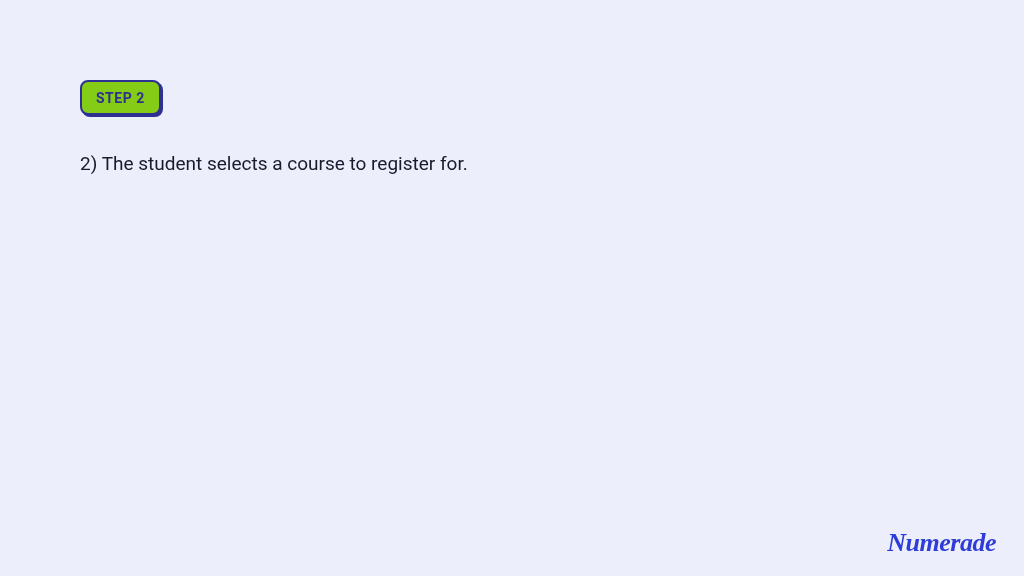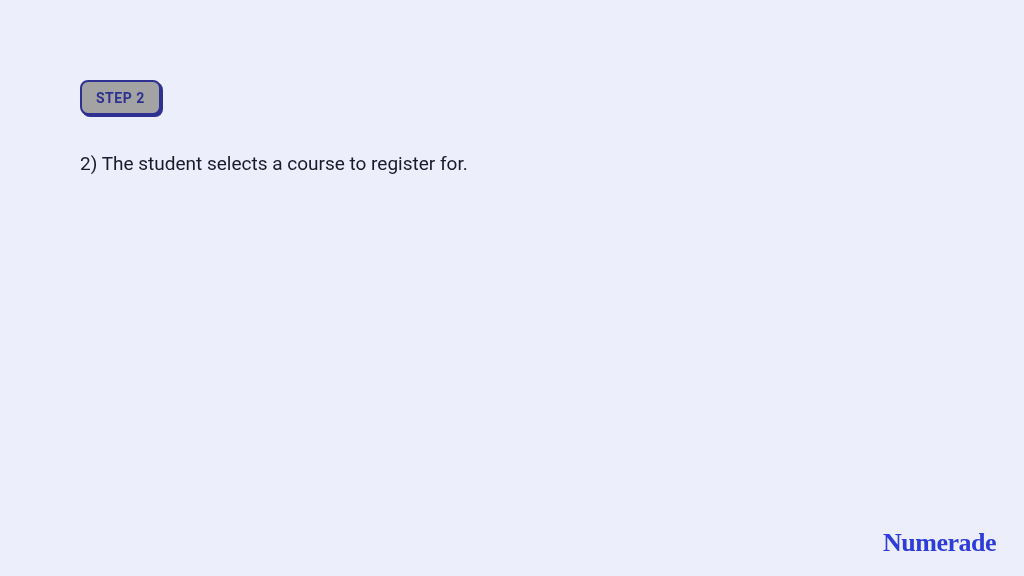--- a/index.html
+++ b/index.html
@@ -13,21 +13,21 @@
       background-color: #eceefb;
       font-family: -apple-system, BlinkMacSystemFont, 'Segoe UI', Roboto, Helvetica, Arial, sans-serif;
       position: relative;
       overflow: hidden;
     }
     .content-area {
       padding: 80px 80px 0 80px;
     }
     .step-badge {
       display: inline-block;
-      background-color: #a3a3a3;
+      background-color: #84cc16;
       border: 2px solid #2e3192;
       border-radius: 8px;
       padding: 6px 14px;
       position: relative;
       box-shadow: 2px 2px 0 0 #2e3192;
     }
     .step-badge-text {
       color: #2e3192;
       font-weight: 700;
       font-size: 14px;
@@ -39,20 +39,21 @@
       font-size: 19px;
       line-height: 1.4;
     }
     .logo {
       position: absolute;
       bottom: 18px;
       right: 28px;
       color: #2e3cd8;
       font-size: 26px;
       font-weight: 700;
+      font-style: italic;
       letter-spacing: -0.5px;
       font-family: Georgia, 'Times New Roman', serif;
     }
   </style>
 </head>
 <body>
 
 <div class="content-area">
   <div class="step-badge">
     <span class="step-badge-text">STEP 2</span>

